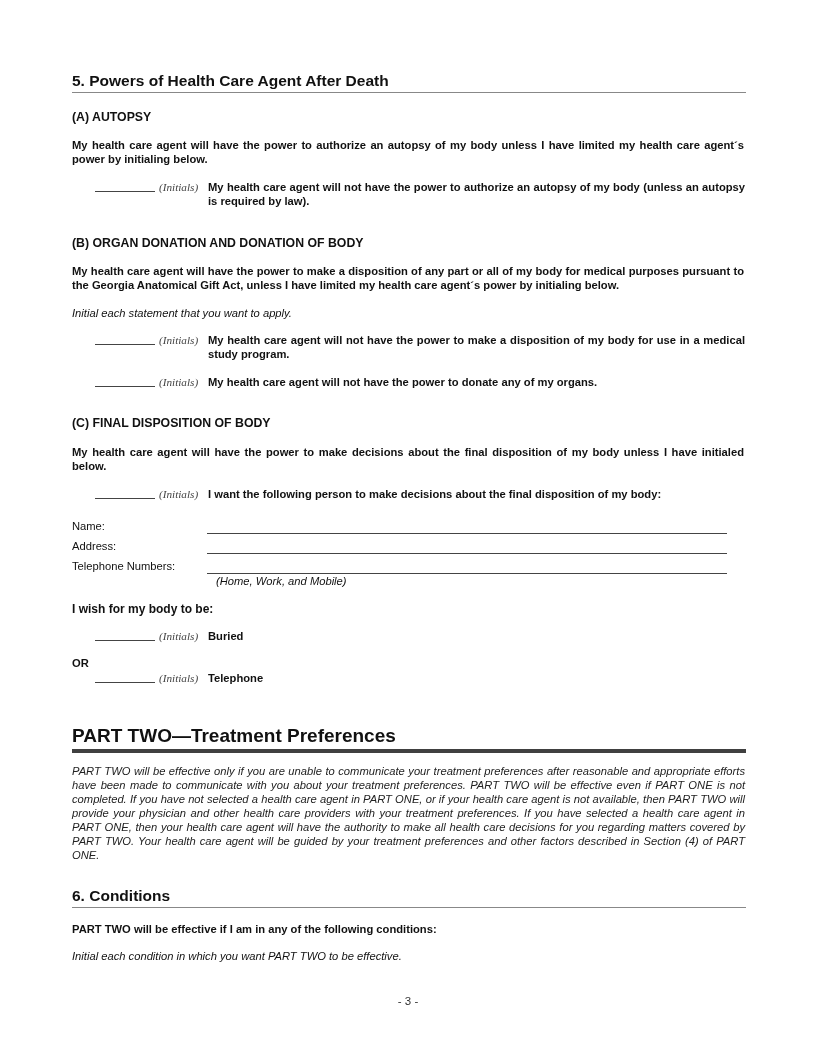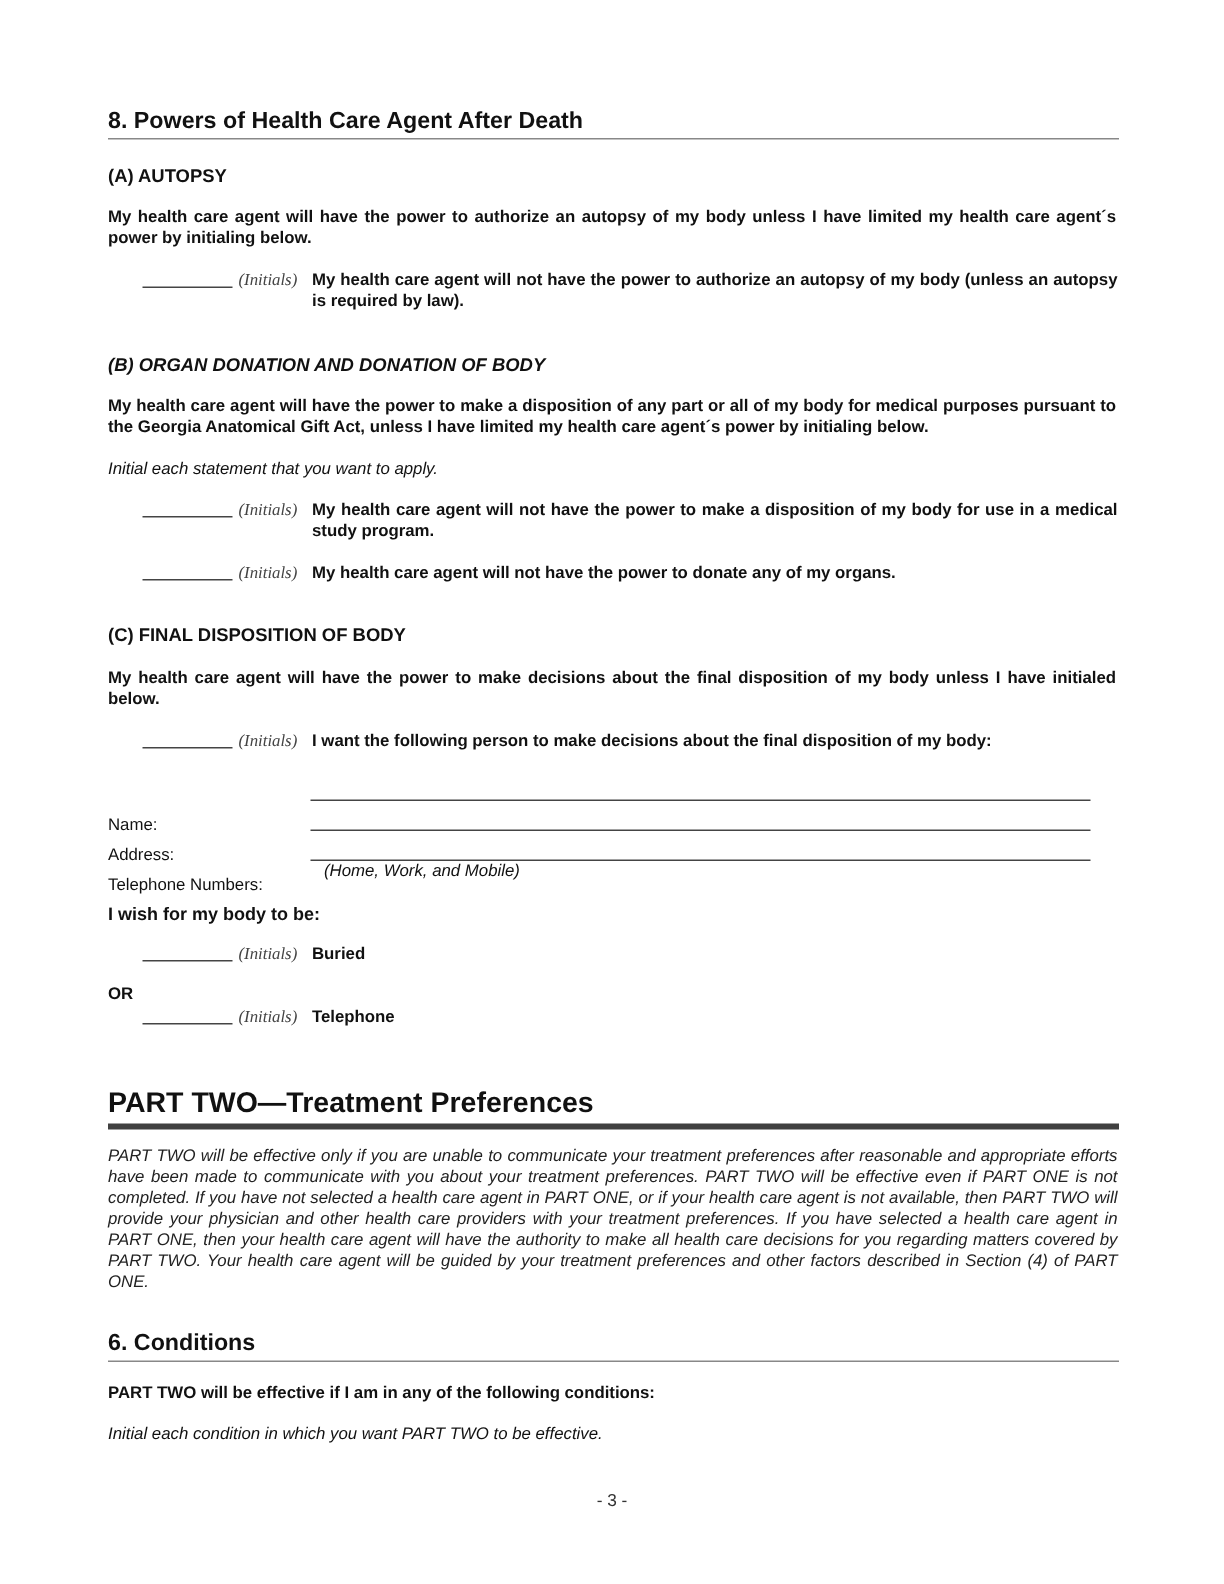--- a/index.html
+++ b/index.html
@@ -6,40 +6,40 @@
   body { width: 816px; height: 1056px; position: relative; overflow: hidden; font-family: "Liberation Sans", sans-serif; color: #111; }
   .abs { position: absolute; }
   .h-section { font-size: 15.5px; font-weight: bold; left: 72px; width: 674px; border-bottom: 1.5px solid #888; padding-bottom: 2px; }
   .h-sub { font-size: 12.3px; font-weight: bold; left: 72px; }
   .p-bold { font-size: 11.2px; font-weight: bold; left: 72px; width: 672px; text-align: justify; line-height: 14px; }
   .p-italic { font-size: 11.2px; font-style: italic; left: 72px; width: 672px; line-height: 14px; }
   .init-row { left: 95px; width: 650px; display: flex; font-size: 11.2px; line-height: 14px; }
   .blank { width: 60px; border-bottom: 1px solid #444; height: 11px; flex: none; }
   .init-lbl { font-style: italic; color: #444; margin-left: 4px; width: 46px; flex: none; font-family: Liberation Serif, serif; }
   .init-txt { font-weight: bold; text-align: justify; flex: 1; margin-left: 3px; }
-  .field-lbl { font-size: 11.2px; left: 72px; margin-top: 24px; }
+  .field-lbl { font-size: 11.2px; left: 72px; }
   .field-line { left: 207px; width: 520px; border-bottom: 1px solid #444; height: 0; }
   .h-part { font-size: 19px; font-weight: bold; left: 72px; width: 674px; border-bottom: 4px solid #404040; padding-bottom: 2px; }
   .p-part { font-size: 11.2px; font-style: italic; left: 72px; width: 673px; text-align: justify; line-height: 14px; color: #222; }
   .pagenum { font-size: 11.5px; left: 0; width: 816px; text-align: center; color: #333; }
 </style>
 </head>
 <body>
 
-<div class="abs h-section" style="top:72px;">8.  Powers of Health Care Agent After Death</div>
+<div class="abs h-section" style="top:72px;">5.  Powers of Health Care Agent After Death</div>
 
 <div class="abs h-sub" style="top:110px;">(A)  AUTOPSY</div>
 <div class="abs p-bold" style="top:138px;">My health care agent will have the power to authorize an autopsy of my body unless I have limited my health care agent´s power by initialing below.</div>
 <div class="abs init-row" style="top:180px;">
   <span class="blank"></span>
   <span class="init-lbl">(Initials)</span>
   <span class="init-txt">My health care agent will not have the power to authorize an autopsy of my body (unless an autopsy is required by law).</span>
 </div>
 
-<div class="abs h-sub" style="top:236px;font-style:italic;">(B)  ORGAN DONATION AND DONATION OF BODY</div>
+<div class="abs h-sub" style="top:236px;">(B)  ORGAN DONATION AND DONATION OF BODY</div>
 <div class="abs p-bold" style="top:264px;">My health care agent will have the power to make a disposition of any part or all of my body for medical purposes pursuant to the Georgia Anatomical Gift Act, unless I have limited my health care agent´s power by initialing below.</div>
 <div class="abs p-italic" style="top:306px;">Initial each statement that you want to apply.</div>
 <div class="abs init-row" style="top:333px;">
   <span class="blank"></span>
   <span class="init-lbl">(Initials)</span>
   <span class="init-txt">My health care agent will not have the power to make a disposition of my body for use in a medical study program.</span>
 </div>
 <div class="abs init-row" style="top:375px;">
   <span class="blank"></span>
   <span class="init-lbl">(Initials)</span>

